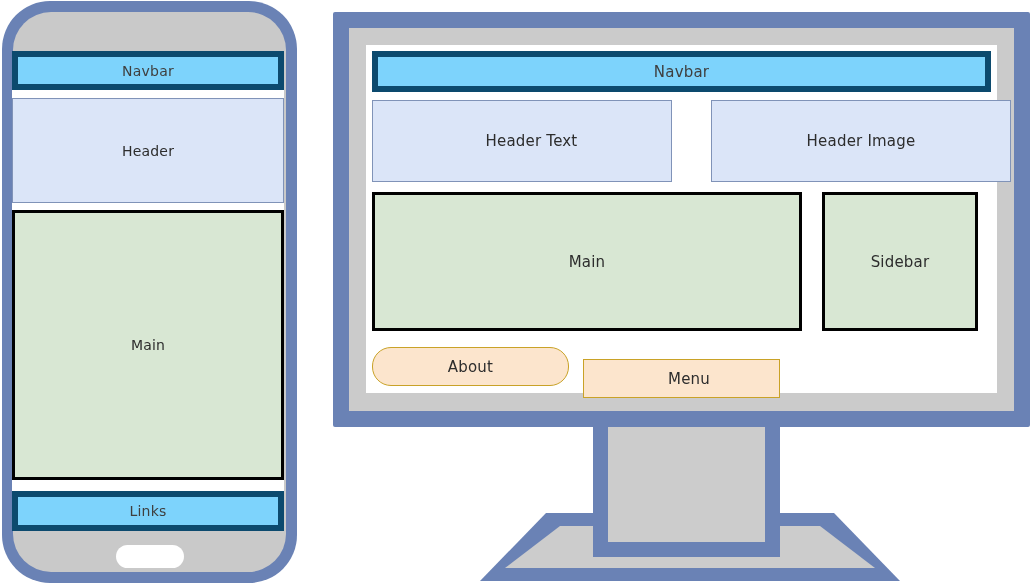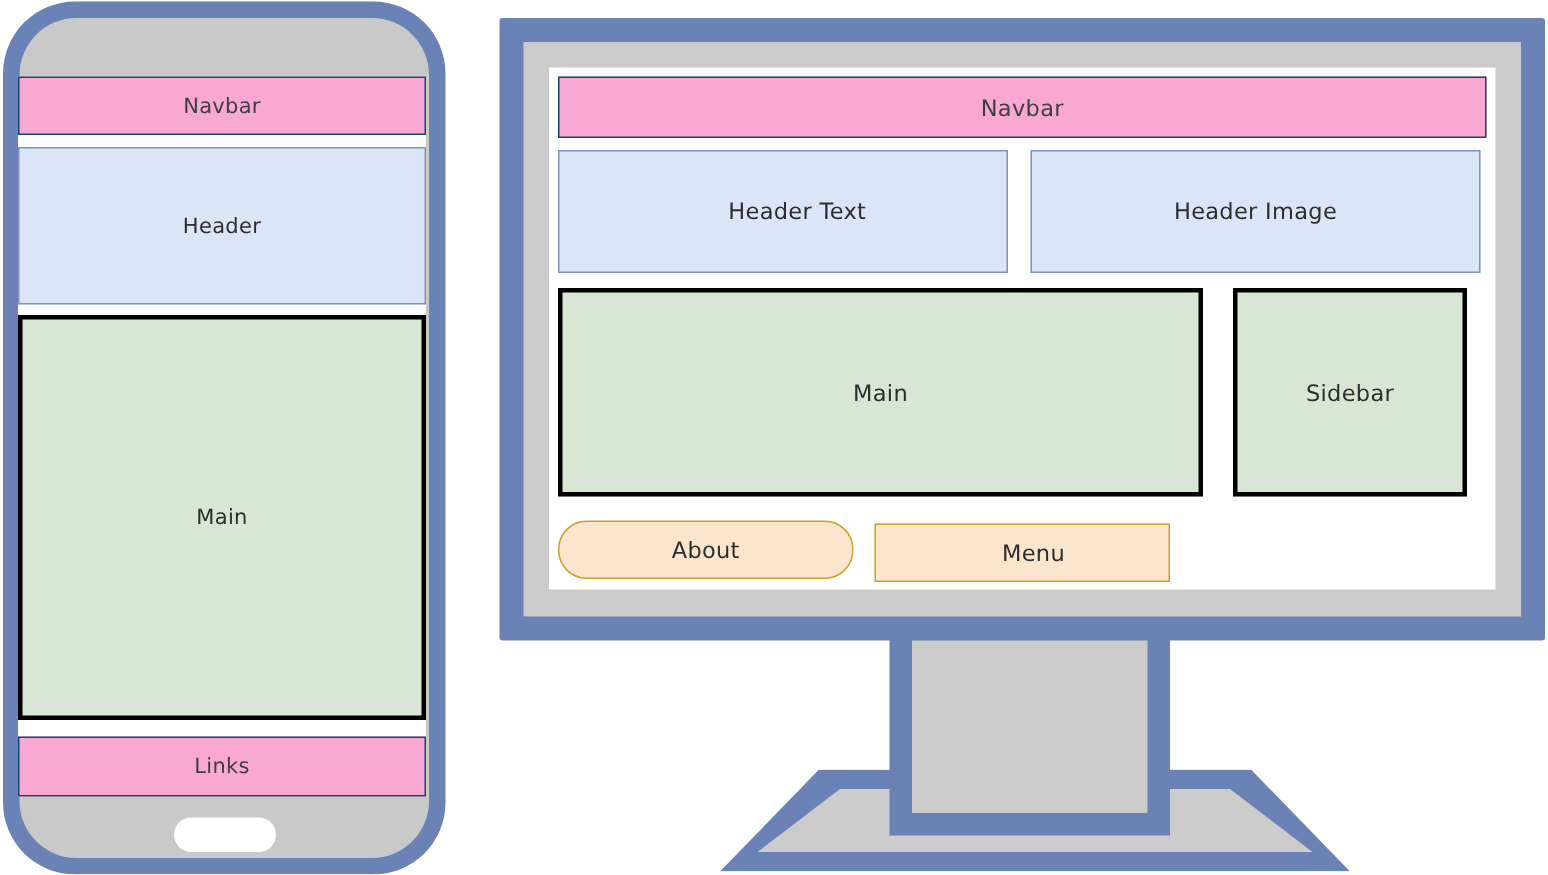--- a/index.html
+++ b/index.html
@@ -14,21 +14,21 @@
   .panel {
     position: absolute;
     display: flex;
     align-items: center;
     justify-content: center;
     box-sizing: border-box;
     font-size: 15px;
     color: #2d2d2d;
     letter-spacing: 0.2px;
   }
-  .panel.gray   { background: #f9a8d4; border: 1px solid #0c4a6e; color: #3f3f3f; }
+  .panel.gray   { background: #7dd3fc; border: 6px solid #0c4a6e; color: #3f3f3f; }
   .panel.blue   { background: #dbe5f8; border: 1px solid #8093b8; }
   .panel.green  { background: #d8e7d3; border: 3px solid #000000; }
   .panel.orange { background: #fce5cd; border: 1px solid #c9a227; }
 
   
   #phone {
     position: absolute;
     left: 2px; top: 1px;
     width: 295px; height: 582px;
     background: #6a82b5;
@@ -125,29 +125,29 @@
   </div>
 
   <div id="monitor">
     <div id="monitor-bezel"></div>
     <div id="monitor-screen"></div>
 
     <div class="panel gray" style="left:39px; top:39px; width:619px; height:41px;">Navbar</div>
 
     <div class="panel blue" style="left:39px; top:88px; width:300px; height:82px;padding-left:19px;">Header Text</div>
 
-    <div class="panel blue" style="left:354px; top:88px; width:300px; height:82px;text-align:right;">Header Image</div>
+    <div class="panel blue" style="left:378px; top:88px; width:300px; height:82px;text-align:right;">Header Image</div>
 
     <div class="panel green" style="left:39px; top:180px; width:430px; height:139px;">Main</div>
 
     <div class="panel green" style="left:489px; top:180px; width:156px; height:139px;">Sidebar</div>
 
     <div class="panel orange" style="left:39px; top:335px; width:197px; height:39px;border-radius:19px;">About</div>
 
-    <div class="panel orange" style="left:250px; top:337px; width:197px; height:39px;padding-left:15px;">Menu</div>
+    <div class="panel orange" style="left:250px; top:347px; width:197px; height:39px;padding-left:15px;">Menu</div>
 
   </div>
 
   <div id="monitor-neck">
     <div id="monitor-neck-inner"></div>
   </div>
 
   <div id="monitor-base">
     <div id="monitor-base-inner"></div>
   </div>

